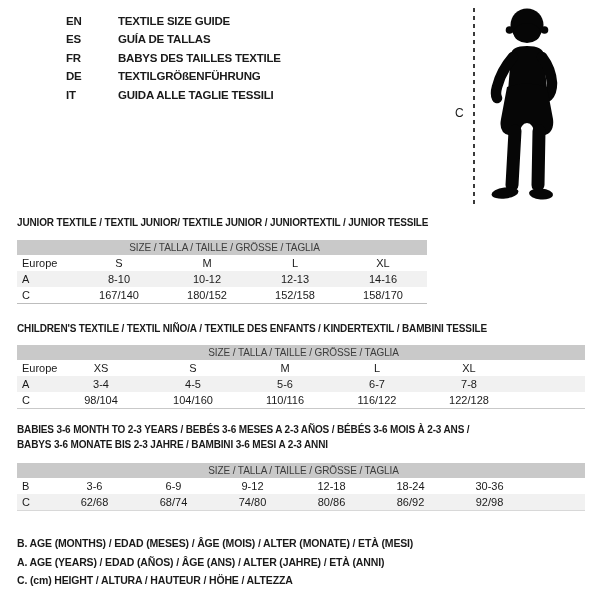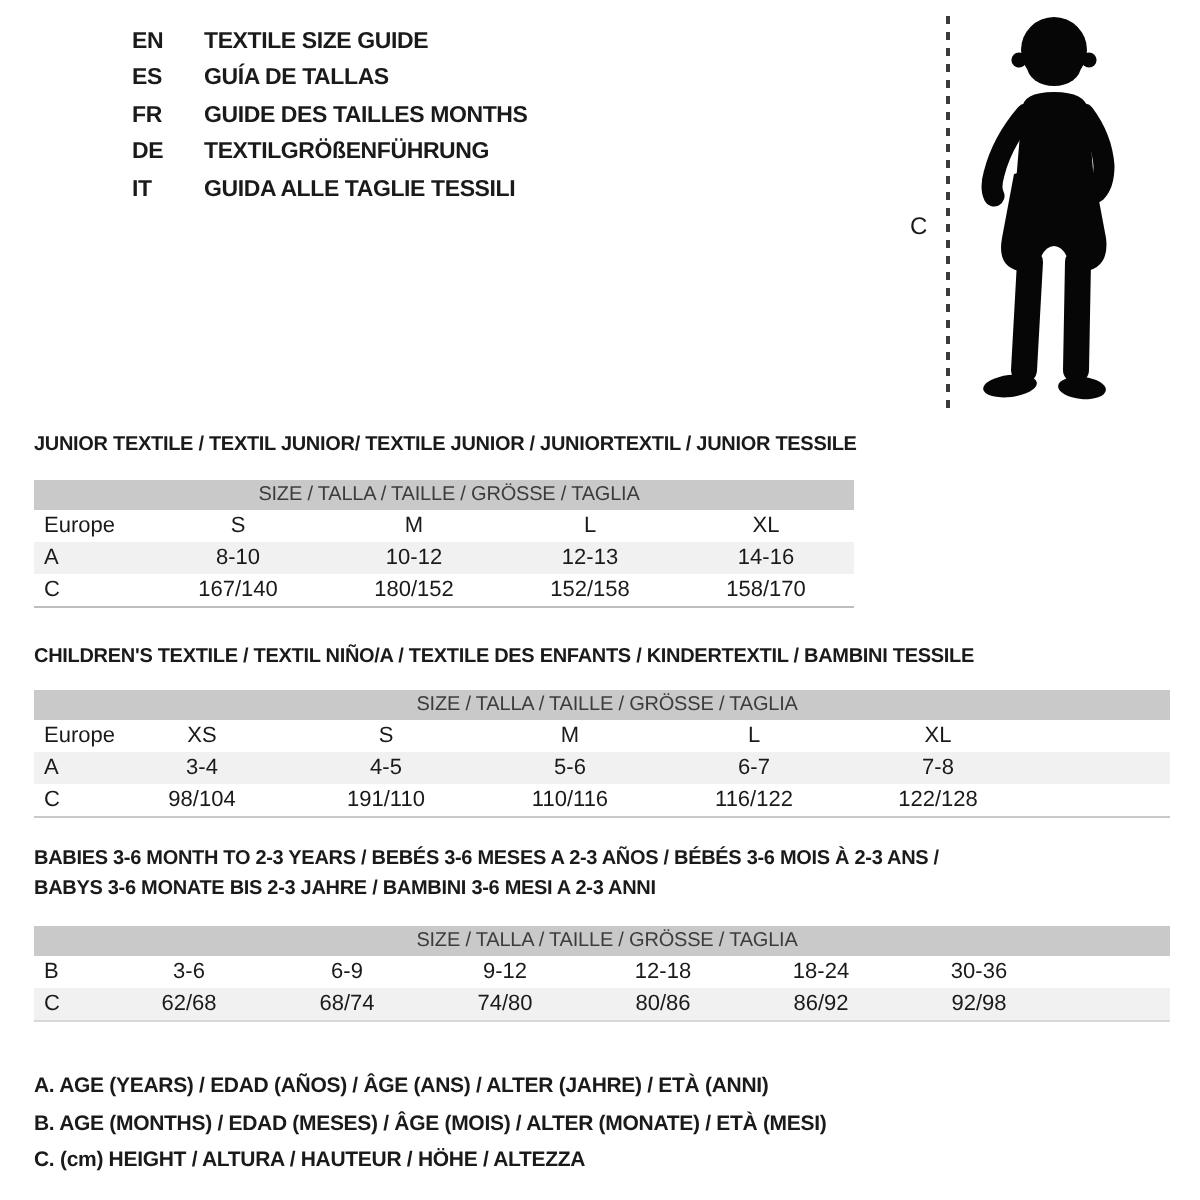--- a/index.html
+++ b/index.html
@@ -4,21 +4,21 @@
 <style>
   html,body{margin:0;padding:0;background:#ffffff;}
   .page{
     position:relative;width:600px;height:600px;background:#ffffff;overflow:hidden;
     font-family:"Liberation Sans",sans-serif;color:#1a1a1a;
   }
   
   .lang-list{position:absolute;top:12px;left:25px;}
   .lang-row{display:flex;line-height:18.4px;font-size:11.5px;font-weight:bold;letter-spacing:-0.2px;padding-left:41px;}
   .lang-code{width:36px;}
-  .lang-title{white-space:nowrap;}
+  .lang-title{white-space:nowrap;margin-left:16px;}
   
   .meas-line{
     position:absolute;left:473px;top:8px;width:2px;height:198px;
     background:repeating-linear-gradient(180deg,#3a3a3a 0 4px,transparent 4px 8px);
   }
   .height-label{position:absolute;left:455px;top:106px;font-size:12px;font-weight:normal;}
   .baby{position:absolute;left:482px;top:5px;}
   
   .section-title{
     position:absolute;left:17px;font-size:10px;font-weight:bold;
@@ -62,21 +62,21 @@
     <div class="lang-row">
       <span class="lang-code">EN</span>
       <span class="lang-title">TEXTILE SIZE GUIDE</span>
     </div>
     <div class="lang-row">
       <span class="lang-code">ES</span>
       <span class="lang-title">GUÍA DE TALLAS</span>
     </div>
     <div class="lang-row">
       <span class="lang-code">FR</span>
-      <span class="lang-title">GUIDE DES TAILLES MONTHS</span>
+      <span class="lang-title">BABYS DES TAILLES TEXTILE</span>
     </div>
     <div class="lang-row">
       <span class="lang-code">DE</span>
       <span class="lang-title">TEXTILGRÖßENFÜHRUNG</span>
     </div>
     <div class="lang-row">
       <span class="lang-code">IT</span>
       <span class="lang-title">GUIDA ALLE TAGLIE TESSILI</span>
     </div>
   </div>
@@ -166,21 +166,21 @@
       <td>3-4</td>
       <td>4-5</td>
       <td>5-6</td>
       <td>6-7</td>
       <td>7-8</td>
       <td class="spacer"></td>
     </tr>
     <tr>
       <td class="lbl">C</td>
       <td>98/104</td>
-      <td>191/110</td>
+      <td>104/160</td>
       <td>110/116</td>
       <td>116/122</td>
       <td>122/128</td>
       <td class="spacer"></td>
     </tr>
   </tbody>
     </table>
 
   <div class="section-title" id="title-babies">
     <div>BABIES 3-6 MONTH TO 2-3 YEARS / BEBÉS 3-6 MESES A 2-3 AÑOS / BÉBÉS 3-6 MOIS À 2-3 ANS /</div>
@@ -218,18 +218,18 @@
       <td>74/80</td>
       <td>80/86</td>
       <td>86/92</td>
       <td>92/98</td>
       <td class="spacer"></td>
     </tr>
   </tbody>
     </table>
 
   <div class="footnotes">
+    <div>B. AGE (MONTHS) / EDAD (MESES) / ÂGE (MOIS) / ALTER (MONATE) / ETÀ (MESI)</div>
     <div>A. AGE (YEARS) / EDAD (AÑOS) / ÂGE (ANS) / ALTER (JAHRE) / ETÀ (ANNI)</div>
-    <div>B. AGE (MONTHS) / EDAD (MESES) / ÂGE (MOIS) / ALTER (MONATE) / ETÀ (MESI)</div>
     <div>C. (cm) HEIGHT / ALTURA / HAUTEUR / HÖHE / ALTEZZA</div>
   </div>
 
 </div>
 
 </body></html>

